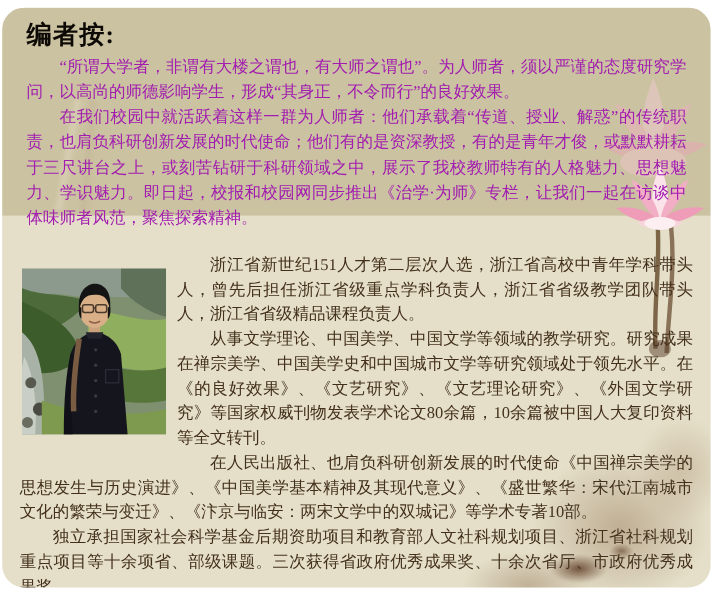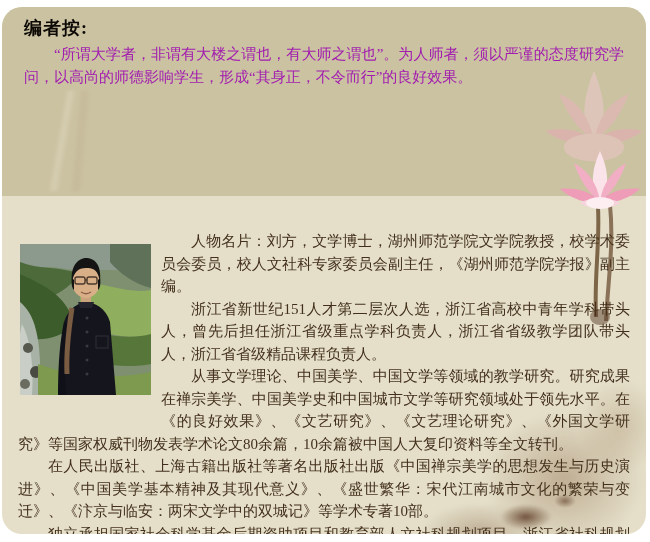--- a/index.html
+++ b/index.html
@@ -12,21 +12,21 @@
     position:absolute;left:2px;top:7px;width:644px;height:527px;
     border-radius:20px;background:#e5dfc9;overflow:hidden;
   }
   
   .top-band{
     position:absolute;left:0;top:0;width:100%;height:189px;
     background:#cbc2a2;
   }
   .top-inner{position:relative;padding:9px 22px 0 22px;z-index:3;}
   .editor-heading{
-    font-size:18px;font-weight:bold;color:#0d0a05;margin:0 0 3px 0;
+    font-size:23px;font-weight:bold;color:#0d0a05;margin:0 0 3px 0;
     letter-spacing:1px;
   }
   .top-inner p{
     margin:0;font-size:15px;line-height:23px;color:#a21caf;
     text-indent:2em;text-align:justify;font-weight:500;
   }
   
   .bio{
     position:absolute;left:0;top:189px;width:100%;height:338px;
     padding:34px 16px 0 16px;box-sizing:border-box;z-index:3;
@@ -82,20 +82,21 @@
         <path d="M20 30 C28 50 38 62 50 70 C46 50 36 36 20 30" fill="#f2aec4"></path>
         <path d="M80 30 C72 50 62 62 50 70 C54 50 64 36 80 30" fill="#f2aec4"></path>
         <path d="M8 62 C22 72 38 76 50 70 C38 60 20 58 8 62" fill="#eea0ba"></path>
         <path d="M92 62 C78 72 62 76 50 70 C62 60 80 58 92 62" fill="#eea0ba"></path>
         <ellipse cx="50" cy="76" rx="26" ry="12" fill="#f6c6d3"></ellipse>
       </g>
     </svg>
     <div class="top-inner">
       <div class="editor-heading">编者按:</div>
       <p>“所谓大学者，非谓有大楼之谓也，有大师之谓也”。为人师者，须以严谨的态度研究学问，以高尚的师德影响学生，形成“其身正，不令而行”的良好效果。</p>
+      <p>在我们校园中就活跃着这样一群为人师者：他们承载着“传道、授业、解惑”的传统职责，也肩负科研创新发展的时代使命；他们有的是资深教授，有的是青年才俊，或默默耕耘于三尺讲台之上，或刻苦钻研于科研领域之中，展示了我校教师特有的人格魅力、思想魅力、学识魅力。即日起，校报和校园网同步推出《治学·为师》专栏，让我们一起在访谈中体味师者风范，聚焦探索精神。</p>
     </div>
   </div>
 
   <svg class="decor lotus-main" viewBox="0 0 100 180">
 
     <path d="M48 62 C50 100 44 130 46 172" stroke="#7d6548" stroke-width="4" fill="none"></path>
     <path d="M60 60 C64 100 58 135 56 176" stroke="#8a7258" stroke-width="4" fill="none"></path>
     <ellipse cx="50" cy="172" rx="10" ry="8" fill="rgba(90,62,42,.5)"></ellipse>
 
     <g>
@@ -158,20 +159,19 @@
           <circle cx="67" cy="74" r="1.5" fill="#3a3a44"></circle>
           <circle cx="67" cy="88" r="1.5" fill="#3a3a44"></circle>
           <circle cx="67" cy="102" r="1.5" fill="#3a3a44"></circle>
           <circle cx="67" cy="116" r="1.5" fill="#3a3a44"></circle>
           <circle cx="67" cy="130" r="1.5" fill="#3a3a44"></circle>
 
           <rect x="76" y="92" width="12" height="12" fill="none" stroke="#2c2c36" stroke-width="1.2"></rect>
         </g>
       </svg>
     </div>
-    <p>人物名片：刘方，文学博士，湖州师范学院文学院教授，校学术委员会委员，校人文社科专家委员会副主任，《湖州师范学院学报》副主编。</p>
     <p>浙江省新世纪151人才第二层次人选，浙江省高校中青年学科带头人，曾先后担任浙江省级重点学科负责人，浙江省省级教学团队带头人，浙江省省级精品课程负责人。</p>
     <p>从事文学理论、中国美学、中国文学等领域的教学研究。研究成果在禅宗美学、中国美学史和中国城市文学等研究领域处于领先水平。在《的良好效果》、《文艺研究》、《文艺理论研究》、《外国文学研究》等国家权威刊物发表学术论文80余篇，10余篇被中国人大复印资料等全文转刊。</p>
-    <p>在人民出版社、上海古籍出版社等著名出版社出版《中国禅宗美学的思想发生与历史演进》、《中国美学基本精神及其现代意义》、《盛世繁华：宋代江南城市文化的繁荣与变迁》、《汴京与临安：两宋文学中的双城记》等学术专著10部。</p>
+    <p>在人民出版社、也肩负科研创新发展的时代使命《中国禅宗美学的思想发生与历史演进》、《中国美学基本精神及其现代意义》、《盛世繁华：宋代江南城市文化的繁荣与变迁》、《汴京与临安：两宋文学中的双城记》等学术专著10部。</p>
     <p>独立承担国家社会科学基金后期资助项目和教育部人文社科规划项目、浙江省社科规划重点项目等十余项省、部级课题。三次获得省政府优秀成果奖、十余次省厅、市政府优秀成果奖。</p>
   </div>
 
 </div>
 
 </body></html>

